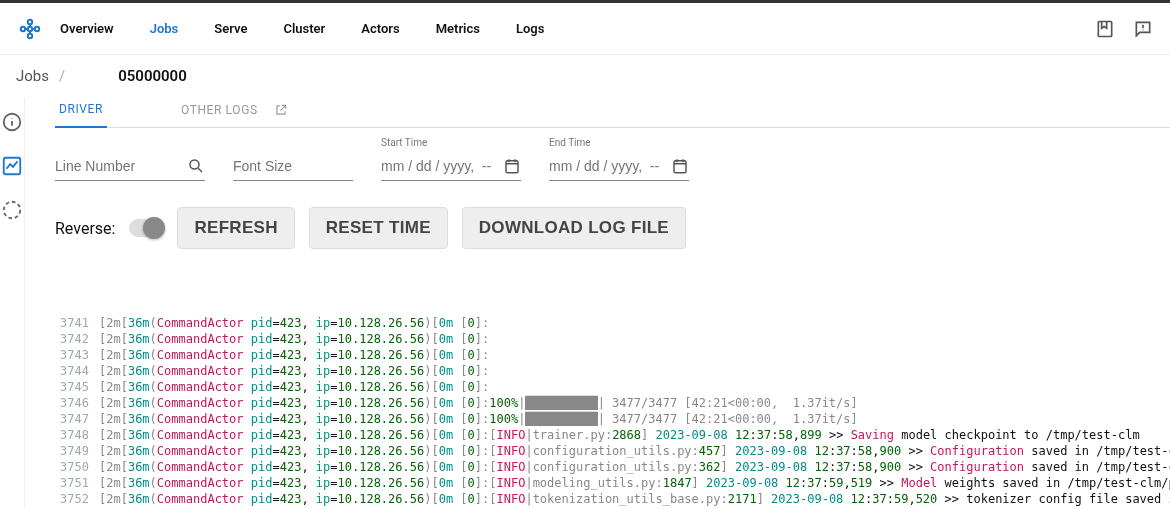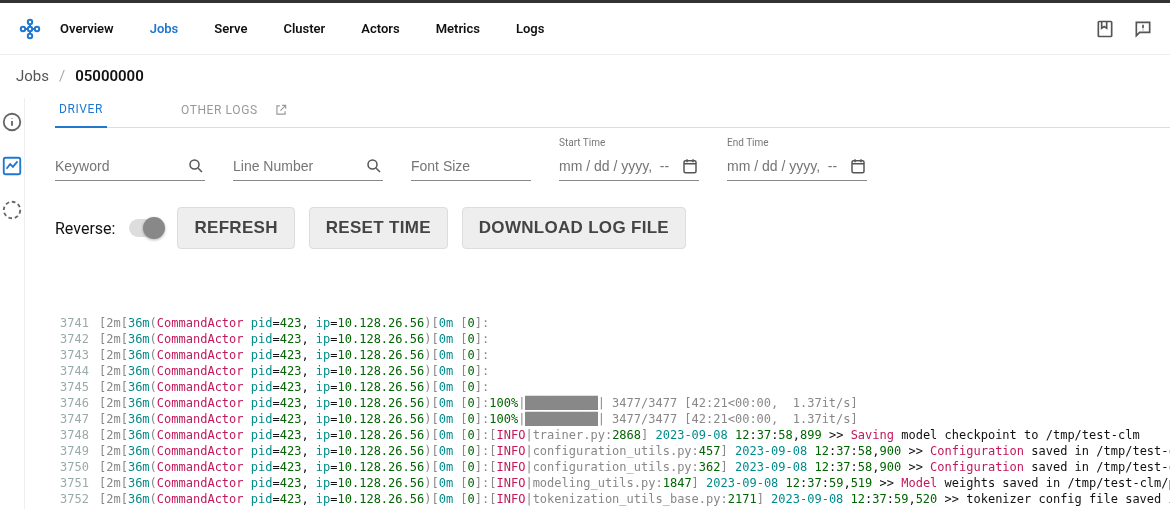--- a/index.html
+++ b/index.html
@@ -10,21 +10,21 @@
 .logo svg { width: 24px; height: 24px; }
 .nav-tabs { display: flex; gap: 36px; align-items: center; }
 .nav-tab { font-weight: 600; font-size: 13px; cursor: pointer; }
 .nav-tab.active { color: #1f77d0; }
 .nav-right { margin-left: auto; display: flex; gap: 16px; }
 .nav-right-icon { width: 22px; height: 22px; color: #555; cursor: pointer; display:flex; align-items:center; justify-content:center; }
 
 .breadcrumb-row { display: flex; align-items: center; padding: 12px 16px; font-size: 15px; color: #555; border-bottom: 1px solid transparent; }
 .breadcrumb-link { color: #555; }
 .breadcrumb-sep { margin: 0 10px; color: #aaa; }
-.breadcrumb-current { color: #111; font-weight: 600; }
+.breadcrumb-current { color: #111; font-weight: 600; margin-left: 43px; }
 
 .body-row { display: flex; }
 .left-rail { width: 56px; border-right: 1px solid #eee; padding-top: 12px; display: flex; flex-direction: column; align-items: center; gap: 20px; }
 .left-rail-icon { width: 24px; height: 24px; color: #666; cursor: pointer; display:flex; align-items:center; justify-content:center;}
 .left-rail-icon.active { color: #1f77d0; }
 
 .content { flex: 1; padding: 0 20px 20px 30px; position: relative; }
 .log-tabs-row { display: flex; gap: 70px; border-bottom: 1px solid #ddd; font-size: 12px; letter-spacing: 0.6px; color: #999; position:relative; }
 .log-tab { padding: 4px 4px 10px 4px; cursor:pointer; }
 .log-tab.active { color: #1f77d0; border-bottom: 2px solid #1f77d0; margin-bottom:-1px; }
@@ -131,27 +131,20 @@
         <span>OTHER LOGS</span>
         <svg class="launch-icon" viewBox="0 0 24 24" fill="none" stroke="currentColor" stroke-width="2">
             <path d="M14 4h6v6M20 4l-9 9M19 14v5H5V5h5"></path>
           </svg>
       </div>
 
     </div>
 
     <div class="filters-row">
       <div class="field">
-        <input class="underline-input kw" placeholder="Keyword" style="">
-        <svg class="inline-icon" viewBox="0 0 24 24" fill="none" stroke="currentColor" stroke-width="2">
-            <circle cx="10" cy="10" r="6"></circle>
-            <path d="M20 20l-5-5"></path>
-          </svg>
-      </div>
-      <div class="field">
         <input class="underline-input ln" placeholder="Line Number" style="">
         <svg class="inline-icon" viewBox="0 0 24 24" fill="none" stroke="currentColor" stroke-width="2">
             <circle cx="10" cy="10" r="6"></circle>
             <path d="M20 20l-5-5"></path>
           </svg>
       </div>
       <div class="field">
         <input class="underline-input fs" placeholder="Font Size" style="">
       </div>
       <div class="field">

